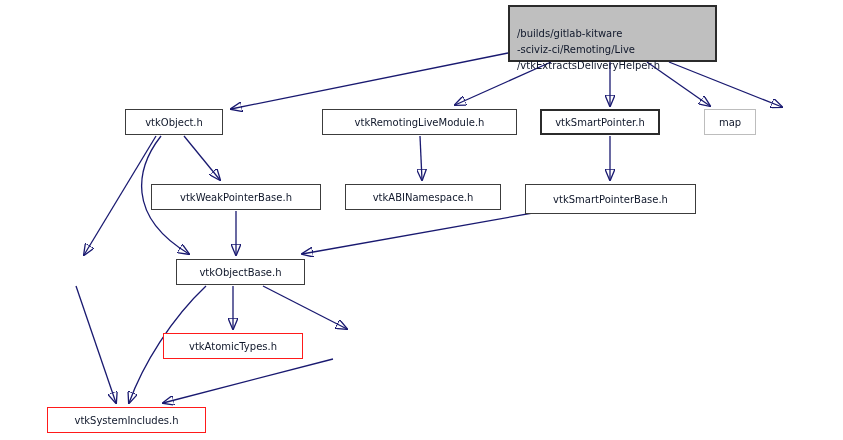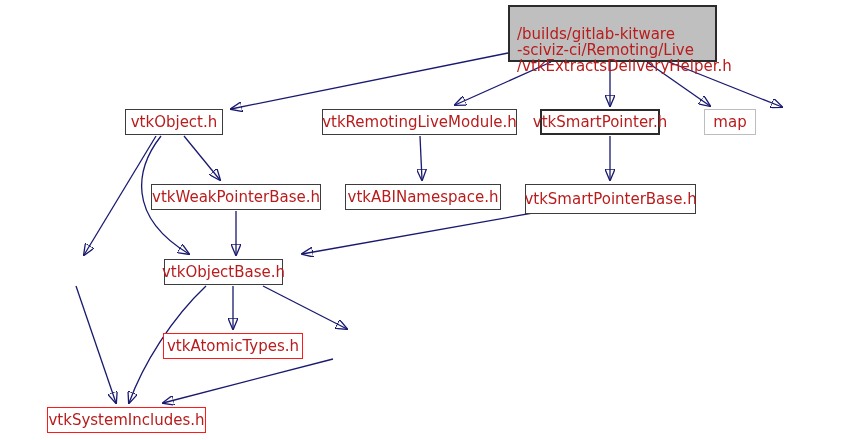--- a/index.html
+++ b/index.html
@@ -8,21 +8,21 @@
     width:843px;height:440px;
     background:#ffffff;
     font-family:"DejaVu Sans","Liberation Sans",sans-serif;
     overflow:hidden;
   }
   svg.edges{position:absolute;left:0;top:0;width:843px;height:440px;}
   svg.edges path{stroke:#191970;stroke-width:1.3;fill:none;}
   .n{
     position:absolute;box-sizing:border-box;
     background:#ffffff;border:1px solid #3c3c3c;
-    color:#b91c1c;font-size:15px;
+    color:#0f172a;font-size:10px;
     display:flex;align-items:center;justify-content:center;
     white-space:nowrap;
   }
   .n-root{
     background:#bfbfbf;
     border:2px solid #2b2b2b;
     display:block;
     text-align:left;
     padding:3px 7px;
     line-height:16px;
@@ -91,21 +91,21 @@
 
   <div class="n" style="left:345px;top:184px;width:156px;height:26px">
     <span>vtkABINamespace.h</span>
   </div>
 
   <div class="n" style="left:525px;top:184px;width:171px;height:30px">
     <span>vtkSmartPointerBase.h</span>
   </div>
 
 
-  <div class="n" style="left:164px;top:259px;width:119px;height:26px">
+  <div class="n" style="left:176px;top:259px;width:129px;height:26px">
     <span>vtkObjectBase.h</span>
   </div>
 
   <div class="n n-red" style="left:163px;top:333px;width:140px;height:26px">
     <span>vtkAtomicTypes.h</span>
   </div>
 
 
   <div class="n n-red" style="left:47px;top:407px;width:159px;height:26px">
     <span>vtkSystemIncludes.h</span>

